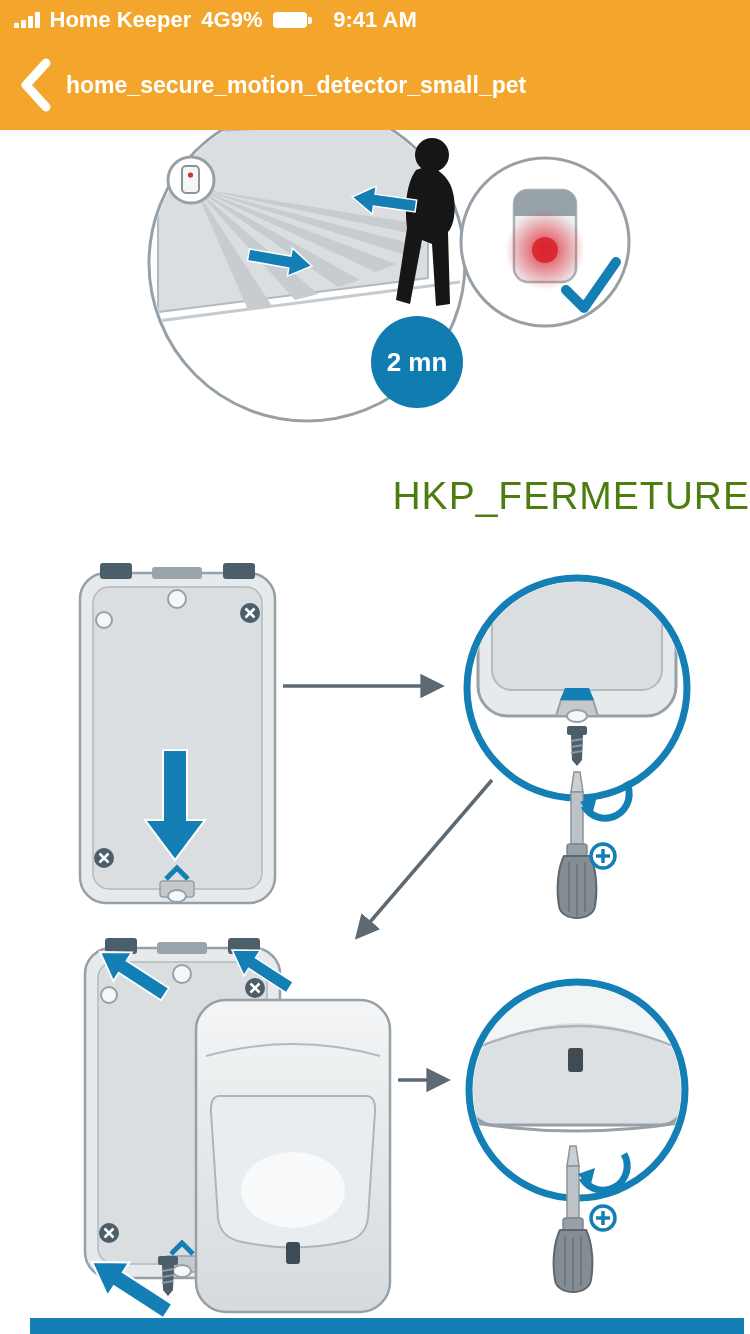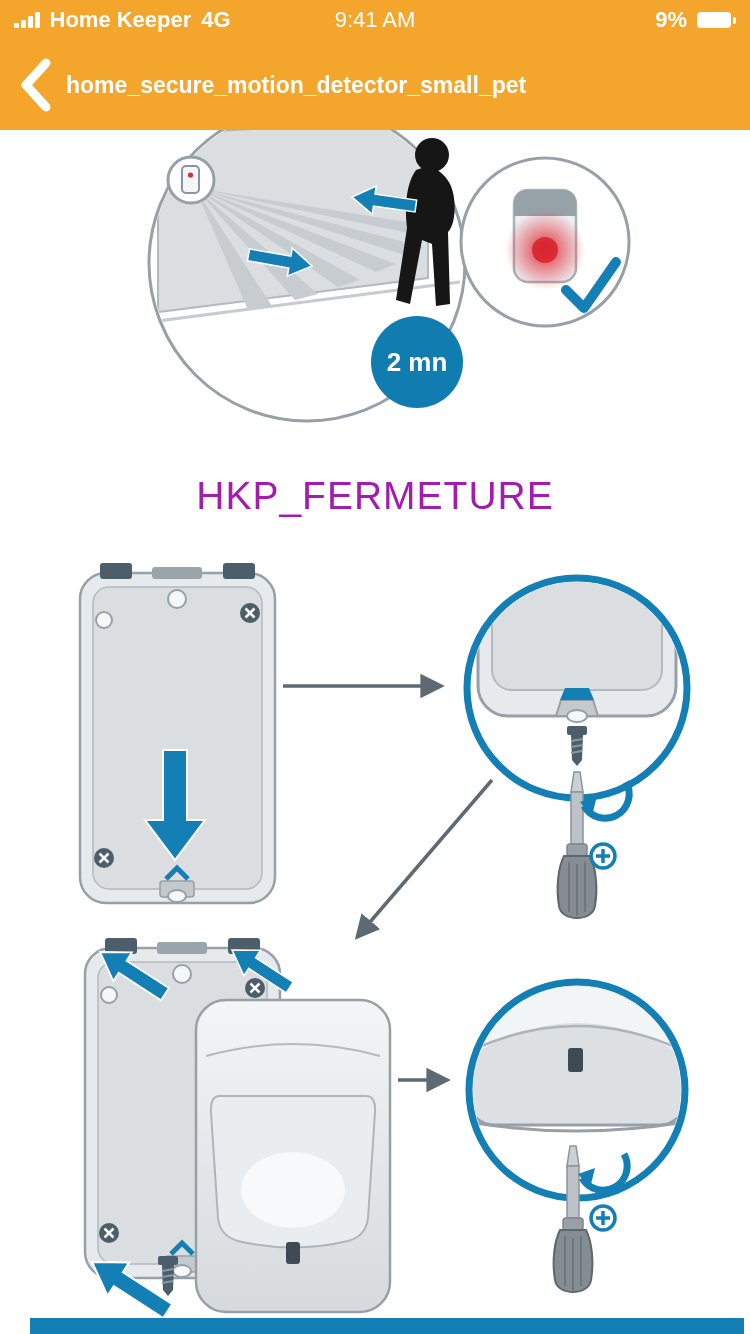--- a/index.html
+++ b/index.html
@@ -3,25 +3,25 @@
 <meta charset="utf-8">
 <style>
   html,body{margin:0;padding:0;background:#555;}
   .screen{
     position:relative;width:750px;height:1334px;background:#ffffff;overflow:hidden;
     font-family:"Liberation Sans", sans-serif;margin:0 auto;
   }
   
   .status-bar{
     position:absolute;top:0;left:0;width:750px;height:40px;background:#F4A52B;
-    color:#fff;display:flex;align-items:center;justify-content:space-between;
+    color:#fff;display:flex;align-items:center;
     font-size:22px;font-weight:600;box-sizing:border-box;padding:0 14px;
   }
   .sb-left,.sb-right{display:flex;align-items:center;gap:10px;}
-  .sb-center{position:absolute;left:0;right:0;text-align:center;font-weight:400;pointer-events:none;}
+  .sb-center{position:absolute;left:0;right:0;text-align:center;font-weight:700;pointer-events:none;}
   .signal{display:inline-flex;align-items:flex-end;gap:2.5px;height:16px;}
   .signal i{display:block;width:4.5px;background:#fff;border-radius:1px;}
   .signal i:nth-child(1){height:5px;}
   .signal i:nth-child(2){height:8px;}
   .signal i:nth-child(3){height:12px;}
   .signal i:nth-child(4){height:16px;}
   .battery{display:inline-flex;align-items:center;}
   .battery .body{display:block;width:34px;height:16px;background:#fff;border-radius:4px;}
   .battery .cap{display:block;width:3.5px;height:7px;background:#fff;border-radius:0 2px 2px 0;margin-left:1.5px;}
   
@@ -34,21 +34,21 @@
     color:#fff;font-size:23px;font-weight:700;white-space:nowrap;overflow:hidden;
     letter-spacing:0px;
   }
   
   .content{position:absolute;top:130px;left:0;width:750px;height:1122px;background:#fff;}
   .content svg{position:absolute;left:0;display:block;}
   #illu1{top:0;}
   #illu2{top:410px;}
   .section-title{
     position:absolute;top:341px;left:0;width:750px;height:50px;line-height:50px;
-    text-align:center;font-size:39px;color:#a21caf;font-weight:400;letter-spacing:1px;
+    text-align:right;font-size:39px;color:#4d7c0f;font-weight:400;letter-spacing:1px;
   }
   .badge-text{font:700 26px "Liberation Sans", sans-serif;fill:#ffffff;}
 </style>
 </head>
 <body>
 
 <div class="screen">
 
   <div class="status-bar">
     <div class="sb-left">

